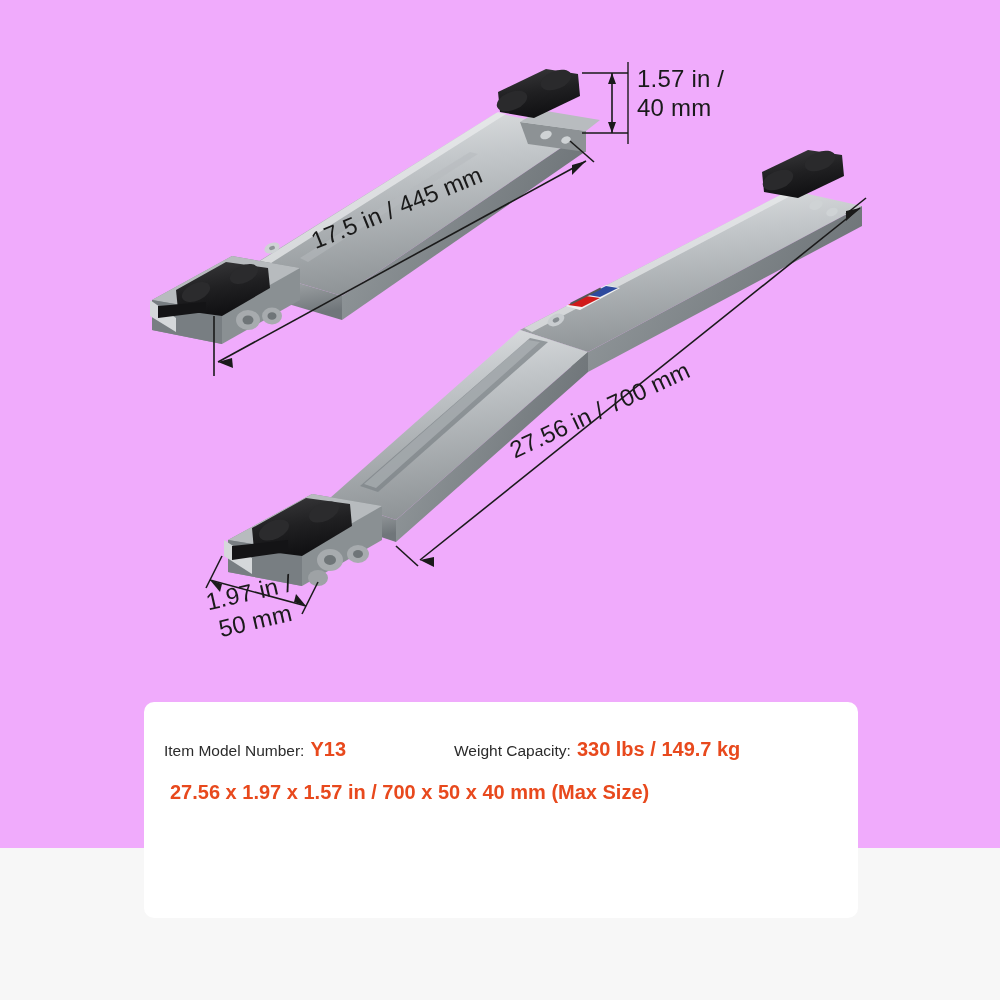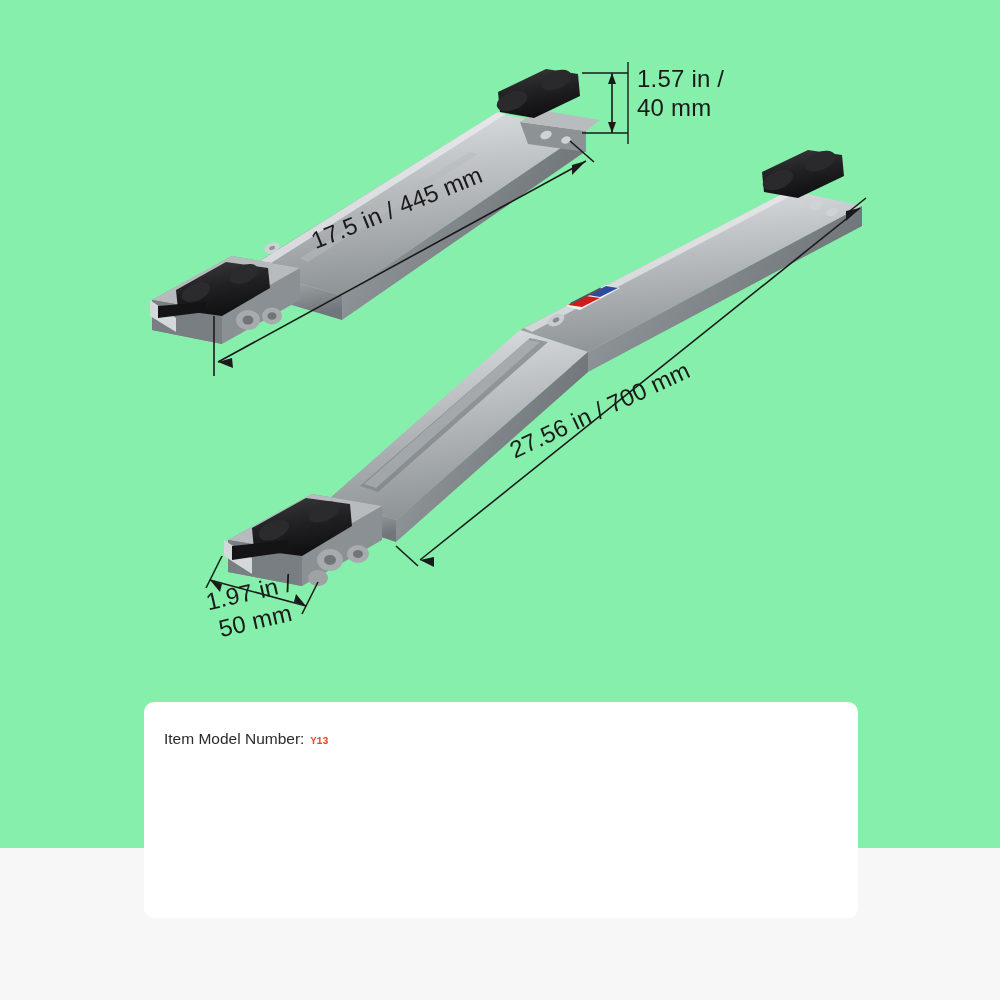--- a/index.html
+++ b/index.html
@@ -10,21 +10,21 @@
     width: 1000px;
     height: 1000px;
     background: #f7f7f7;
     font-family: "Liberation Sans", sans-serif;
     overflow: hidden;
   }
   .page {
     position: relative;
     width: 1000px;
     height: 848px;
-    background: #86efac;
+    background: #f0abfc;
   }
 
   
   .diagram {
     position: absolute;
     left: 0;
     top: 0;
     width: 1000px;
     height: 700px;
   }
@@ -99,27 +99,28 @@
     align-items: baseline;
     white-space: nowrap;
   }
   .spec-cell.col1 { width: 290px; flex: 0 0 290px; }
   .spec-cell.col2 { flex: 1 1 auto; }
   .spec-cell.wide { width: 100%; flex: 1 1 auto; }
   .spec-key {
     font-size: 15.5px;
     color: #2b2b2b;
     font-family: "Liberation Sans", sans-serif;
+    margin-top: 12px;
   }
   .spec-val {
-    font-size: 10px;
+    font-size: 20px;
     color: #e8491d;
     font-weight: bold;
     margin-left: 6px;
-    font-family: Liberation Mono, monospace;
+    font-family: Liberation Sans, sans-serif;
   }
 </style>
 </head>
 <body>
 
 <div class="page">
 
   <div class="diagram">
     <svg width="1000" height="700" viewBox="0 0 1000 700" xmlns="http://www.w3.org/2000/svg">
       <defs>
@@ -276,25 +277,30 @@
   </div>
 
   <div class="spec-card">
     <div class="spec-rows">
 
       <div class="spec-row">
         <div class="spec-cell col1">
           <span class="spec-key">Item Model Number:</span>
           <span class="spec-val">Y13</span>
         </div>
+        <div class="spec-cell col2">
+          <span class="spec-key">Weight Capacity:</span>
+          <span class="spec-val">330 lbs / 149.7 kg</span>
+        </div>
       </div>
 
 
       <div class="spec-row">
         <div class="spec-cell wide">
+          <span class="spec-val">27.56 x 1.97 x 1.57 in / 700 x 50 x 40 mm (Max Size)</span>
         </div>
       </div>
 
 
     </div>
   </div>
 
 </div>
 
 </body></html>

